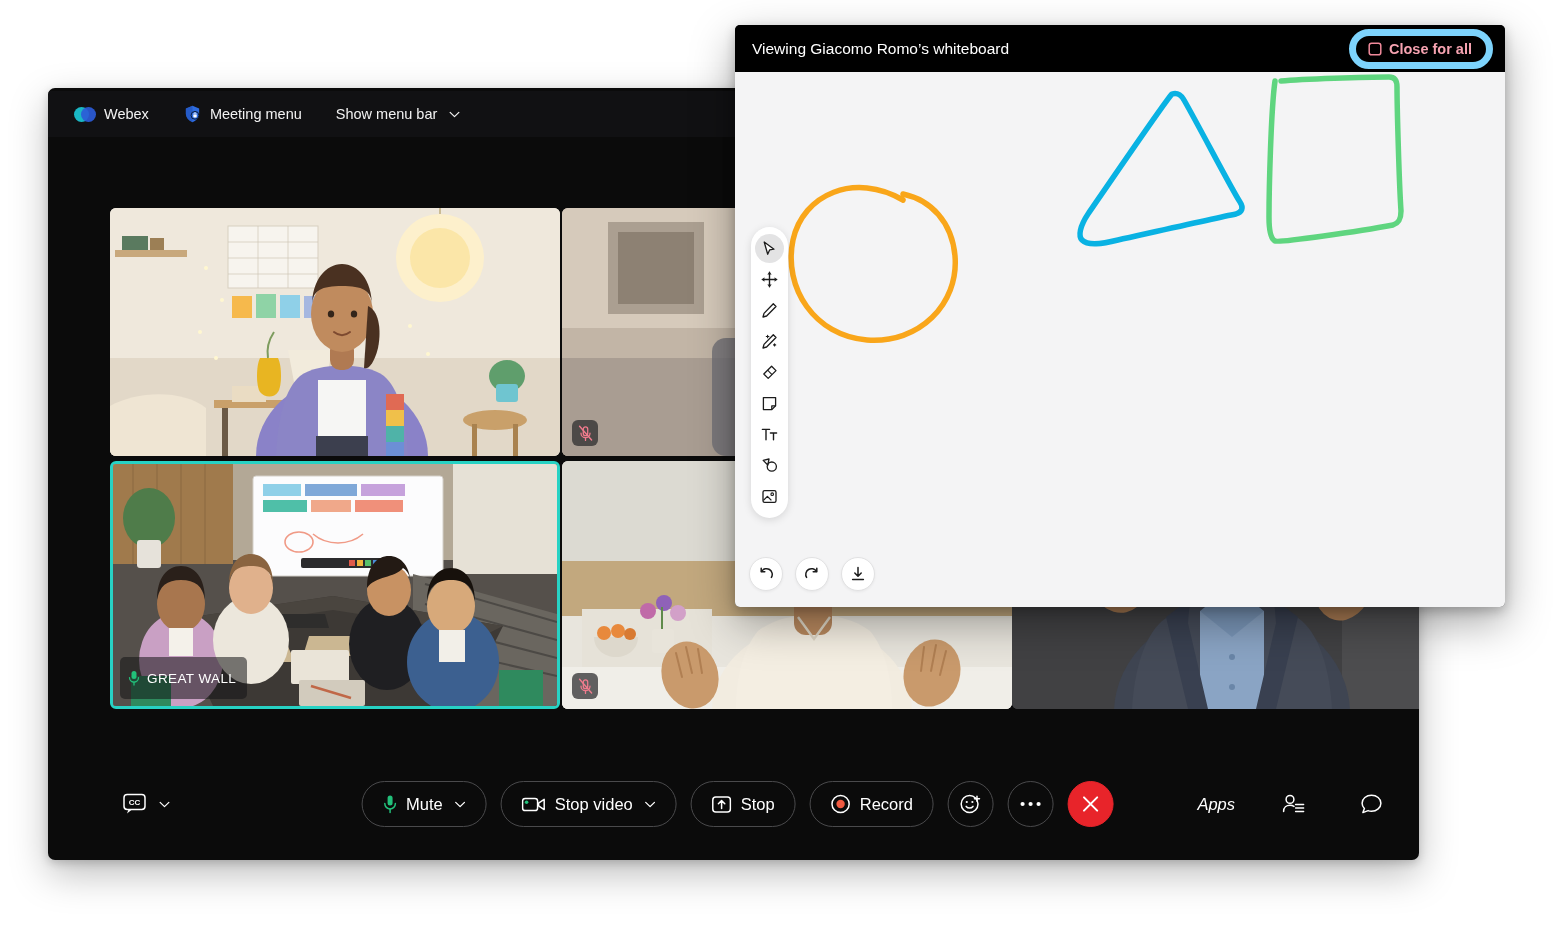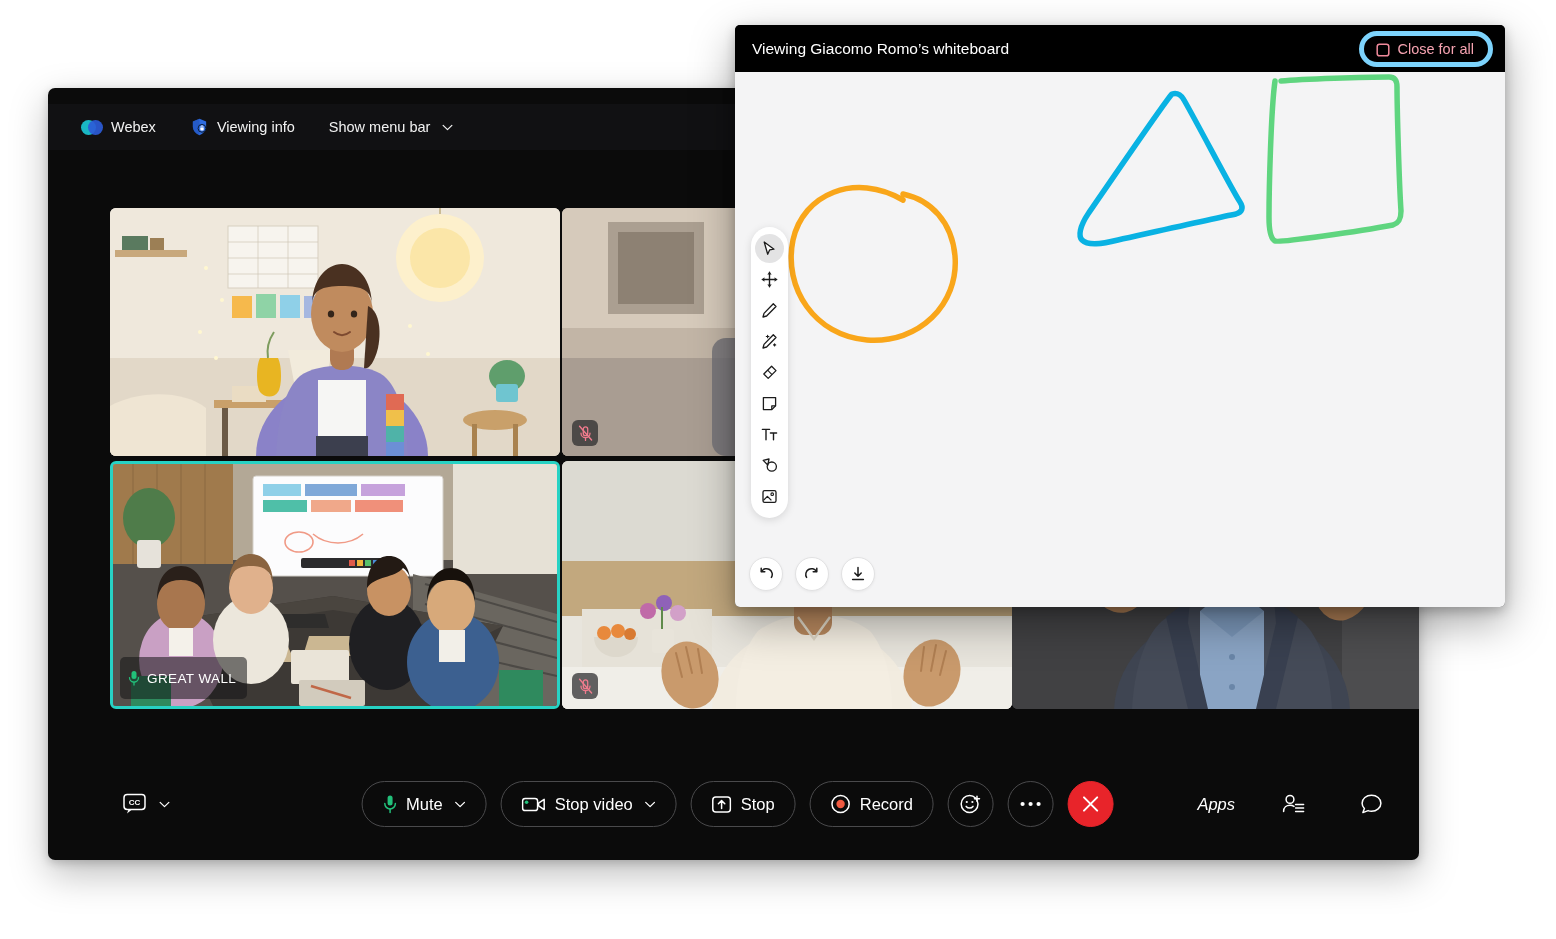--- a/index.html
+++ b/index.html
@@ -17,24 +17,24 @@
     left: 48px; top: 88px;
     width: 1371px; height: 772px;
     background: #0b0b0b;
     border-radius: 7px;
     box-shadow: 0 14px 38px rgba(0,0,0,0.26), 0 3px 10px rgba(0,0,0,0.18);
     overflow: hidden;
   }
 
   
   .topbar {
-    position: absolute; left: 0; top: 16px;
+    position: absolute; left: 0; top: 3px;
     width: 100%; height: 46px;
     display: flex; align-items: center;
-    padding-left: 31px; gap: 0;
+    padding-left: 24px; gap: 0;
     background: #111113;
   }
   .tb-item {
     display: flex; align-items: center; gap: 8px;
     color: #f2f2f2; font-size: 14.5px;
     padding: 5px 10px; border-radius: 5px;
     cursor: pointer; white-space: nowrap;
   }
   .tb-item:first-child { padding-left: 2px; }
   .webex-logo { width: 22px; height: 15px; position: relative; flex: 0 0 auto; }
@@ -129,24 +129,24 @@
     box-shadow: 0 16px 44px rgba(0,0,0,0.34), 0 4px 12px rgba(0,0,0,0.22);
     overflow: hidden;
   }
   .wb-header {
     height: 47px; background: #000;
     display: flex; align-items: center; justify-content: space-between;
     padding: 0 12px 0 17px;
   }
   .wb-title { color: #fff; font-size: 15.5px; }
   .wb-close {
-    display: flex; align-items: flex-end; gap: 7px;
-    border: 5px solid #7dd3fc; border-radius: 20px;
+    display: flex; align-items: center; gap: 7px;
+    border: 7px solid #7dd3fc; border-radius: 20px;
     color: #f6a3b1; font-size: 14.5px;
-    padding: 5px 14px 5px 12px; cursor: pointer; background: transparent;
+    padding: 5px 14px 5px 12px; cursor: pointer; background: transparent; font-weight: bold;
   }
   .wb-canvas { position: relative; width: 100%; height: 535px; background: #f4f4f5; }
 
   
   .wb-tools {
     position: absolute; left: 16px; top: 155px;
     width: 37px;
     background: #fff; border-radius: 19px;
     box-shadow: 0 2px 9px rgba(0,0,0,0.13);
     padding: 7px 0;
@@ -191,21 +191,21 @@
       </div>
 
       <div class="tb-item" style="margin-left:14px;">
         <svg class="shield-icon" viewBox="0 0 20 20">
           <path d="M10 1.4 3 4.1v5.3c0 4.2 2.9 7.6 7 9.2 4.1-1.6 7-5 7-9.2V4.1L10 1.4z" fill="#2e6ce0"></path>
           <path d="M10 1.4 3 4.1v5.3c0 4.2 2.9 7.6 7 9.2V1.4z" fill="#1f4fb5" opacity=".55"></path>
           <circle cx="12.6" cy="11.4" r="4.1" fill="#2e6ce0" stroke="#0c1b33" stroke-width="1"></circle>
           <rect x="10.9" y="10.6" width="3.5" height="3" rx=".6" fill="#fff"></rect>
           <path d="M11.6 10.6v-.9a1.05 1.05 0 0 1 2.1 0v.9" fill="none" stroke="#fff" stroke-width=".9"></path>
         </svg>
-        <span>Viewing info</span>
+        <span>Meeting menu</span>
       </div>
 
       <div class="tb-item" style="margin-left:14px;justify-content:center;">
         <span>Show menu bar</span>
         <svg class="chev" viewBox="0 0 12 8">
           <path d="M1 1.6 6 6.4l5-4.8" fill="none" stroke="#f2f2f2" stroke-width="1.4" stroke-linecap="round" stroke-linejoin="round"></path>
         </svg>
       </div>
     </div>
 

